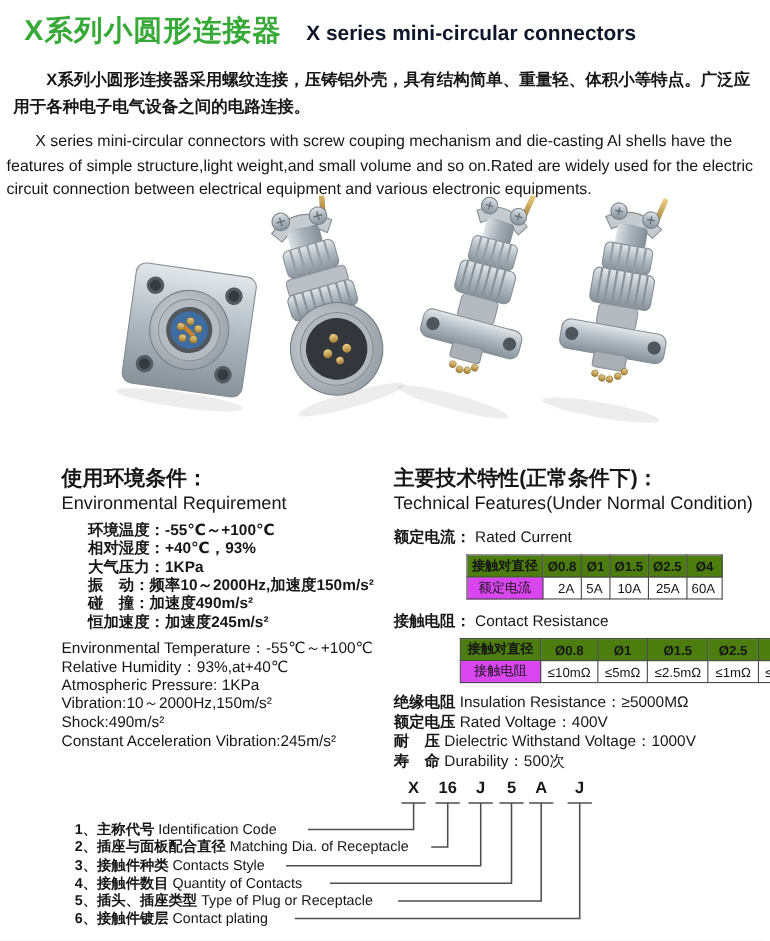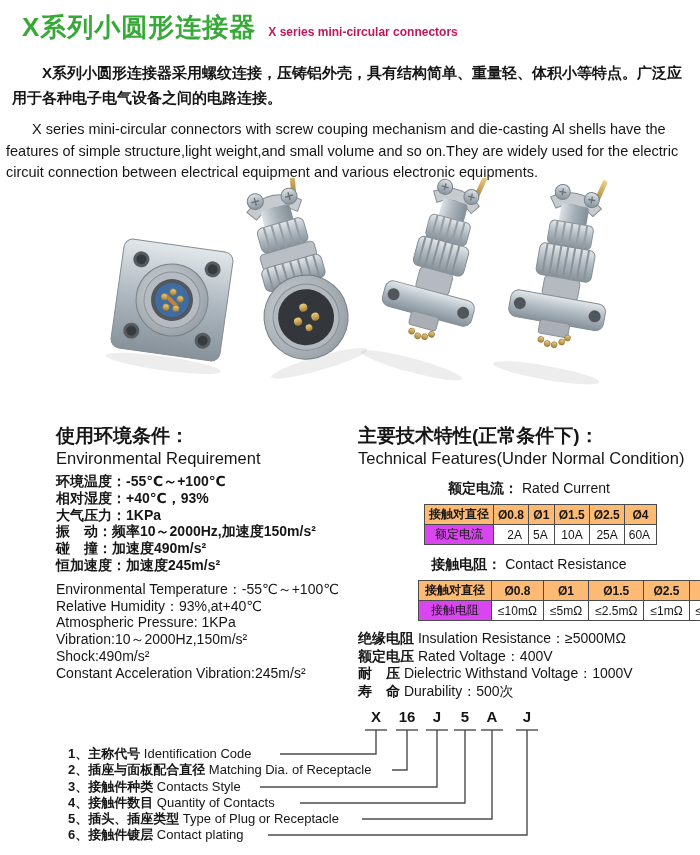--- a/index.html
+++ b/index.html
@@ -8,43 +8,43 @@
     position:relative; width:700px; height:855px; margin:0 auto;
     background:#ffffff; overflow:hidden;
     font-family:"Liberation Sans","DejaVu Sans",sans-serif;
     color:#161616;
   }
 
   
   .sec-header { position:absolute; top:10px; left:0; width:700px; }
   .title-row { display:flex; align-items:baseline; padding-left:22px; }
   .title-zh { font-size:26px; font-weight:bold; color:#36a937; letter-spacing:1px; }
-  .title-en { font-size:12px; font-weight:600; margin-left:12px; color:#be185d; }
+  .title-en { font-size:19px; font-weight:600; margin-left:22px; color:#0f172a; }
   .intro-zh { margin:15px 10px 0 12px; font-size:15px; font-weight:bold; line-height:25px; text-indent:2em; }
   .intro-en { margin:9px 4px 0 6px; font-size:14.5px; line-height:21.5px; text-indent:1.8em; }
 
   
   .sec-photo { position:absolute; top:178px; left:0; width:700px; height:225px; }
 
   
   .sec-cols { position:absolute; top:424px; left:0; width:700px; height:266px; }
   .col-left  { position:absolute; left:56px;  top:0; width:312px; }
   .col-right { position:absolute; left:358px; top:0; width:342px; }
   .h-zh { font-size:19px; font-weight:bold; line-height:24px; }
   .h-en { font-size:16.5px; line-height:21px; }
-  .env-zh { margin-top:4px; }
+  .env-zh { margin-top:4px;margin-left:24px; }
   .env-zh .line { font-size:14px; font-weight:bold; line-height:16.8px; }
   .env-en { margin-top:7px; }
   .env-en .line { font-size:14px; line-height:16.8px; }
 
-  .label-line { font-size:14px; margin-top:11px;text-align:center; }
+  .label-line { font-size:14px; margin-top:11px; }
   .label-line .zh { font-weight:bold; }
   .spec-table { border-collapse:collapse; font-size:12px; margin-top:6px; }
   .spec-table td { border:1px solid #4a4a4a; padding:1px 4px; text-align:center; white-space:nowrap; }
-  .spec-table tr:first-child td { background:#fdba74; font-weight:bold; }
+  .spec-table tr:first-child td { background:#4d7c0f; font-weight:bold; }
   .spec-table td:first-child { background:#d946ef; font-weight:normal; }
   .tbl-current { margin-left:66px; }
   .tbl-current tr:last-child td:not(:first-child) { text-align:right; padding-right:6px; }
   .tbl-resist { margin-left:60px; }
   .tbl-resist td { padding:1px 6px; }
   .extra { margin-top:9px; }
   .extra .line { font-size:14px; line-height:17.5px; }
   .extra .zh { font-weight:bold; }
 
   
@@ -69,21 +69,21 @@
 <body>
 
 <div class="page">
 
   <div class="sec-header">
     <div class="title-row">
       <span class="title-zh">X系列小圆形连接器</span>
       <span class="title-en">X series mini-circular connectors</span>
     </div>
     <p class="intro-zh">X系列小圆形连接器采用螺纹连接，压铸铝外壳，具有结构简单、重量轻、体积小等特点。广泛应用于各种电子电气设备之间的电路连接。</p>
-    <p class="intro-en">X series mini-circular connectors with screw couping mechanism and die-casting Al shells have the features of simple structure,light weight,and small volume and so on.They are widely used for the electric circuit connection between electrical equipment and various electronic equipments.</p>
+    <p class="intro-en">X series mini-circular connectors with screw couping mechanism and die-casting Al shells have the features of simple structure,light weight,and small volume and so on.Rated are widely used for the electric circuit connection between electrical equipment and various electronic equipments.</p>
   </div>
 
   <div class="sec-photo">
     <svg width="700" height="225" viewBox="0 0 700 225">
       <defs>
         <linearGradient id="gV" x1="0" y1="0" x2="0" y2="1">
           <stop offset="0" stop-color="#e2e7ea"></stop>
             <stop offset="0.5" stop-color="#aeb8c0"></stop>
             <stop offset="1" stop-color="#86919a"></stop>
         </linearGradient>

